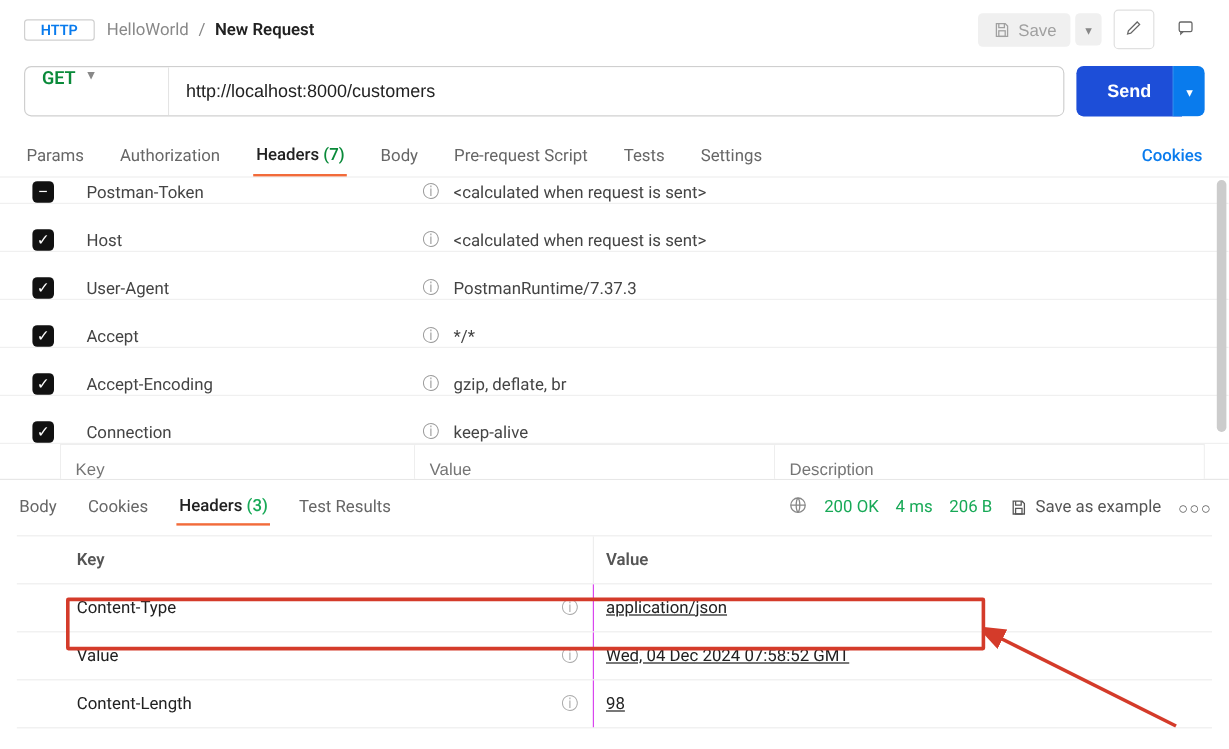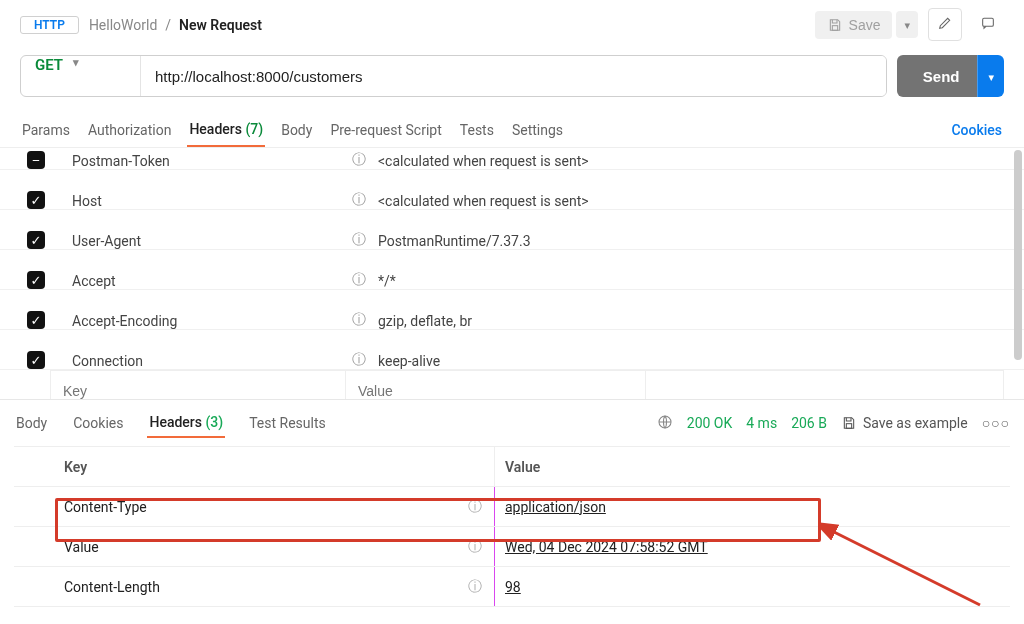--- a/index.html
+++ b/index.html
@@ -50,31 +50,31 @@
   .method-select {
     display: flex; align-items: flex-start; gap: 10px; padding: 0 14px;
     color: #0a8a3a; font-weight: 600; font-size: 15px;
     border-right: 1px solid #e4e4e4; min-width: 120px;
   }
   .chevron { font-size: 11px; color: #888; }
   .url-input {
     flex: 1; border: none; outline: none; padding: 0 14px; font-size: 15px; color: #222;
   }
   .send-btn {
-    background: #737373; color: #fff; border: none; border-radius: 6px;
+    background: #1d4ed8; color: #fff; border: none; border-radius: 6px;
     padding: 0 26px; font-size: 15px; font-weight: 600;
   }
   .send-caret {
     background: #097BED; color: #fff; border: none; border-left: 1px solid rgba(255,255,255,.25);
     padding: 0 10px; border-radius: 0 6px 6px 0; margin-left:-8px;
   }
   .send-wrap { display:flex; }
   .send-wrap .send-btn { border-radius: 6px 0 0 6px; }
   .req-tabs {
-    display: flex; align-items: center; padding: 4px 20px 0 20px; gap: 14px;
+    display: flex; align-items: center; padding: 4px 20px 0 20px; gap: 26px;
     border-bottom: 1px solid #eee;
   }
   .req-tabs .tab { padding: 8px 2px; color: #666; cursor: pointer; }
   .req-tabs .tab.active { color: #212121; font-weight: 500; border-bottom: 2px solid #F26B3A; }
   .req-tabs .count { color: #0a8a3a; }
   .req-tabs .cookies-link { margin-left: auto; color: #097BED; font-weight: 500; padding: 8px 2px; }
   .headers-area {
     height: 252px; overflow: hidden; position: relative;
     border-bottom: 1px solid #e7e7e7;
   }
@@ -244,20 +244,21 @@
       <div class="checkbox-cell">
           <div class="cbox checked"></div>
         </div>
       <div class="key-cell">Connection</div>
       <div class="info-icon-cell">ⓘ</div>
       <div class="value-cell">keep-alive</div>
     </div>
     <div class="header-input-row">
       <input class="kin" placeholder="Key" style="">
       <input class="vin" placeholder="Value" style="">
+      <input class="din" placeholder="Description" style="">
     </div>
   </div>
 </div>
 
 <div class="resp-tabs">
   <div class="rtab">Body</div>
   <div class="rtab">Cookies</div>
   <div class="rtab active">
     <span>Headers</span>
     <span class="count" style="color:#18a957">(3)</span>

